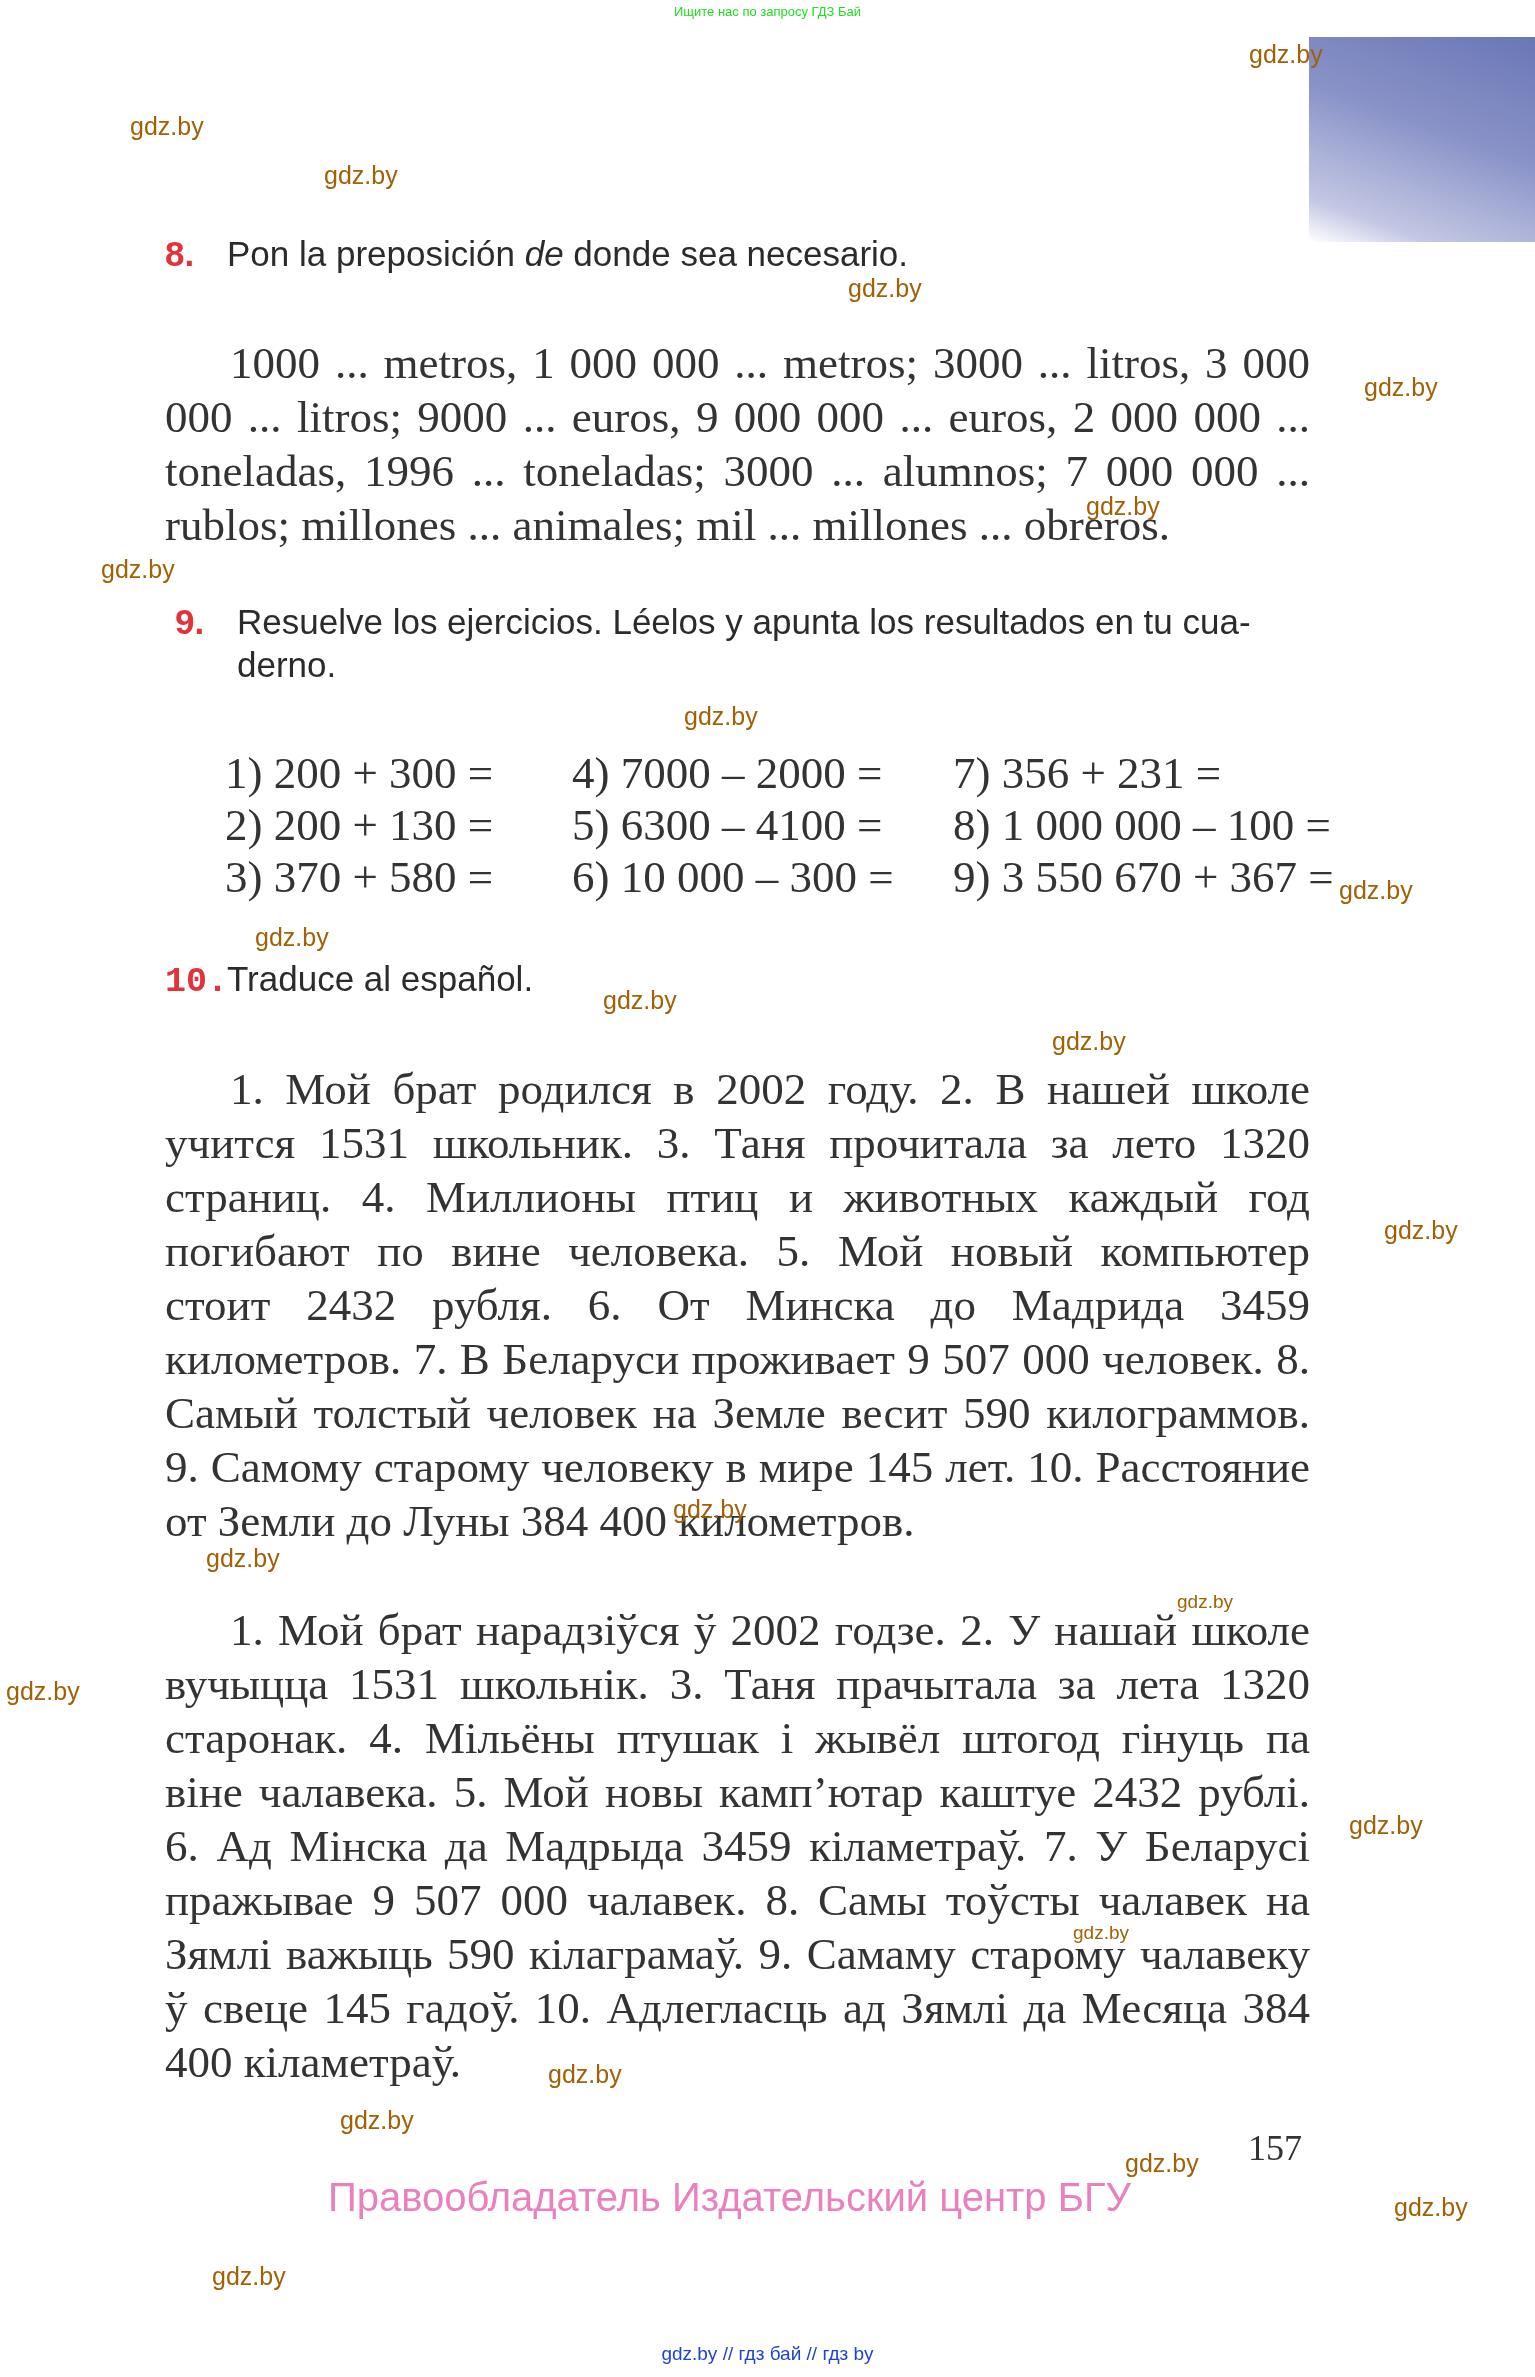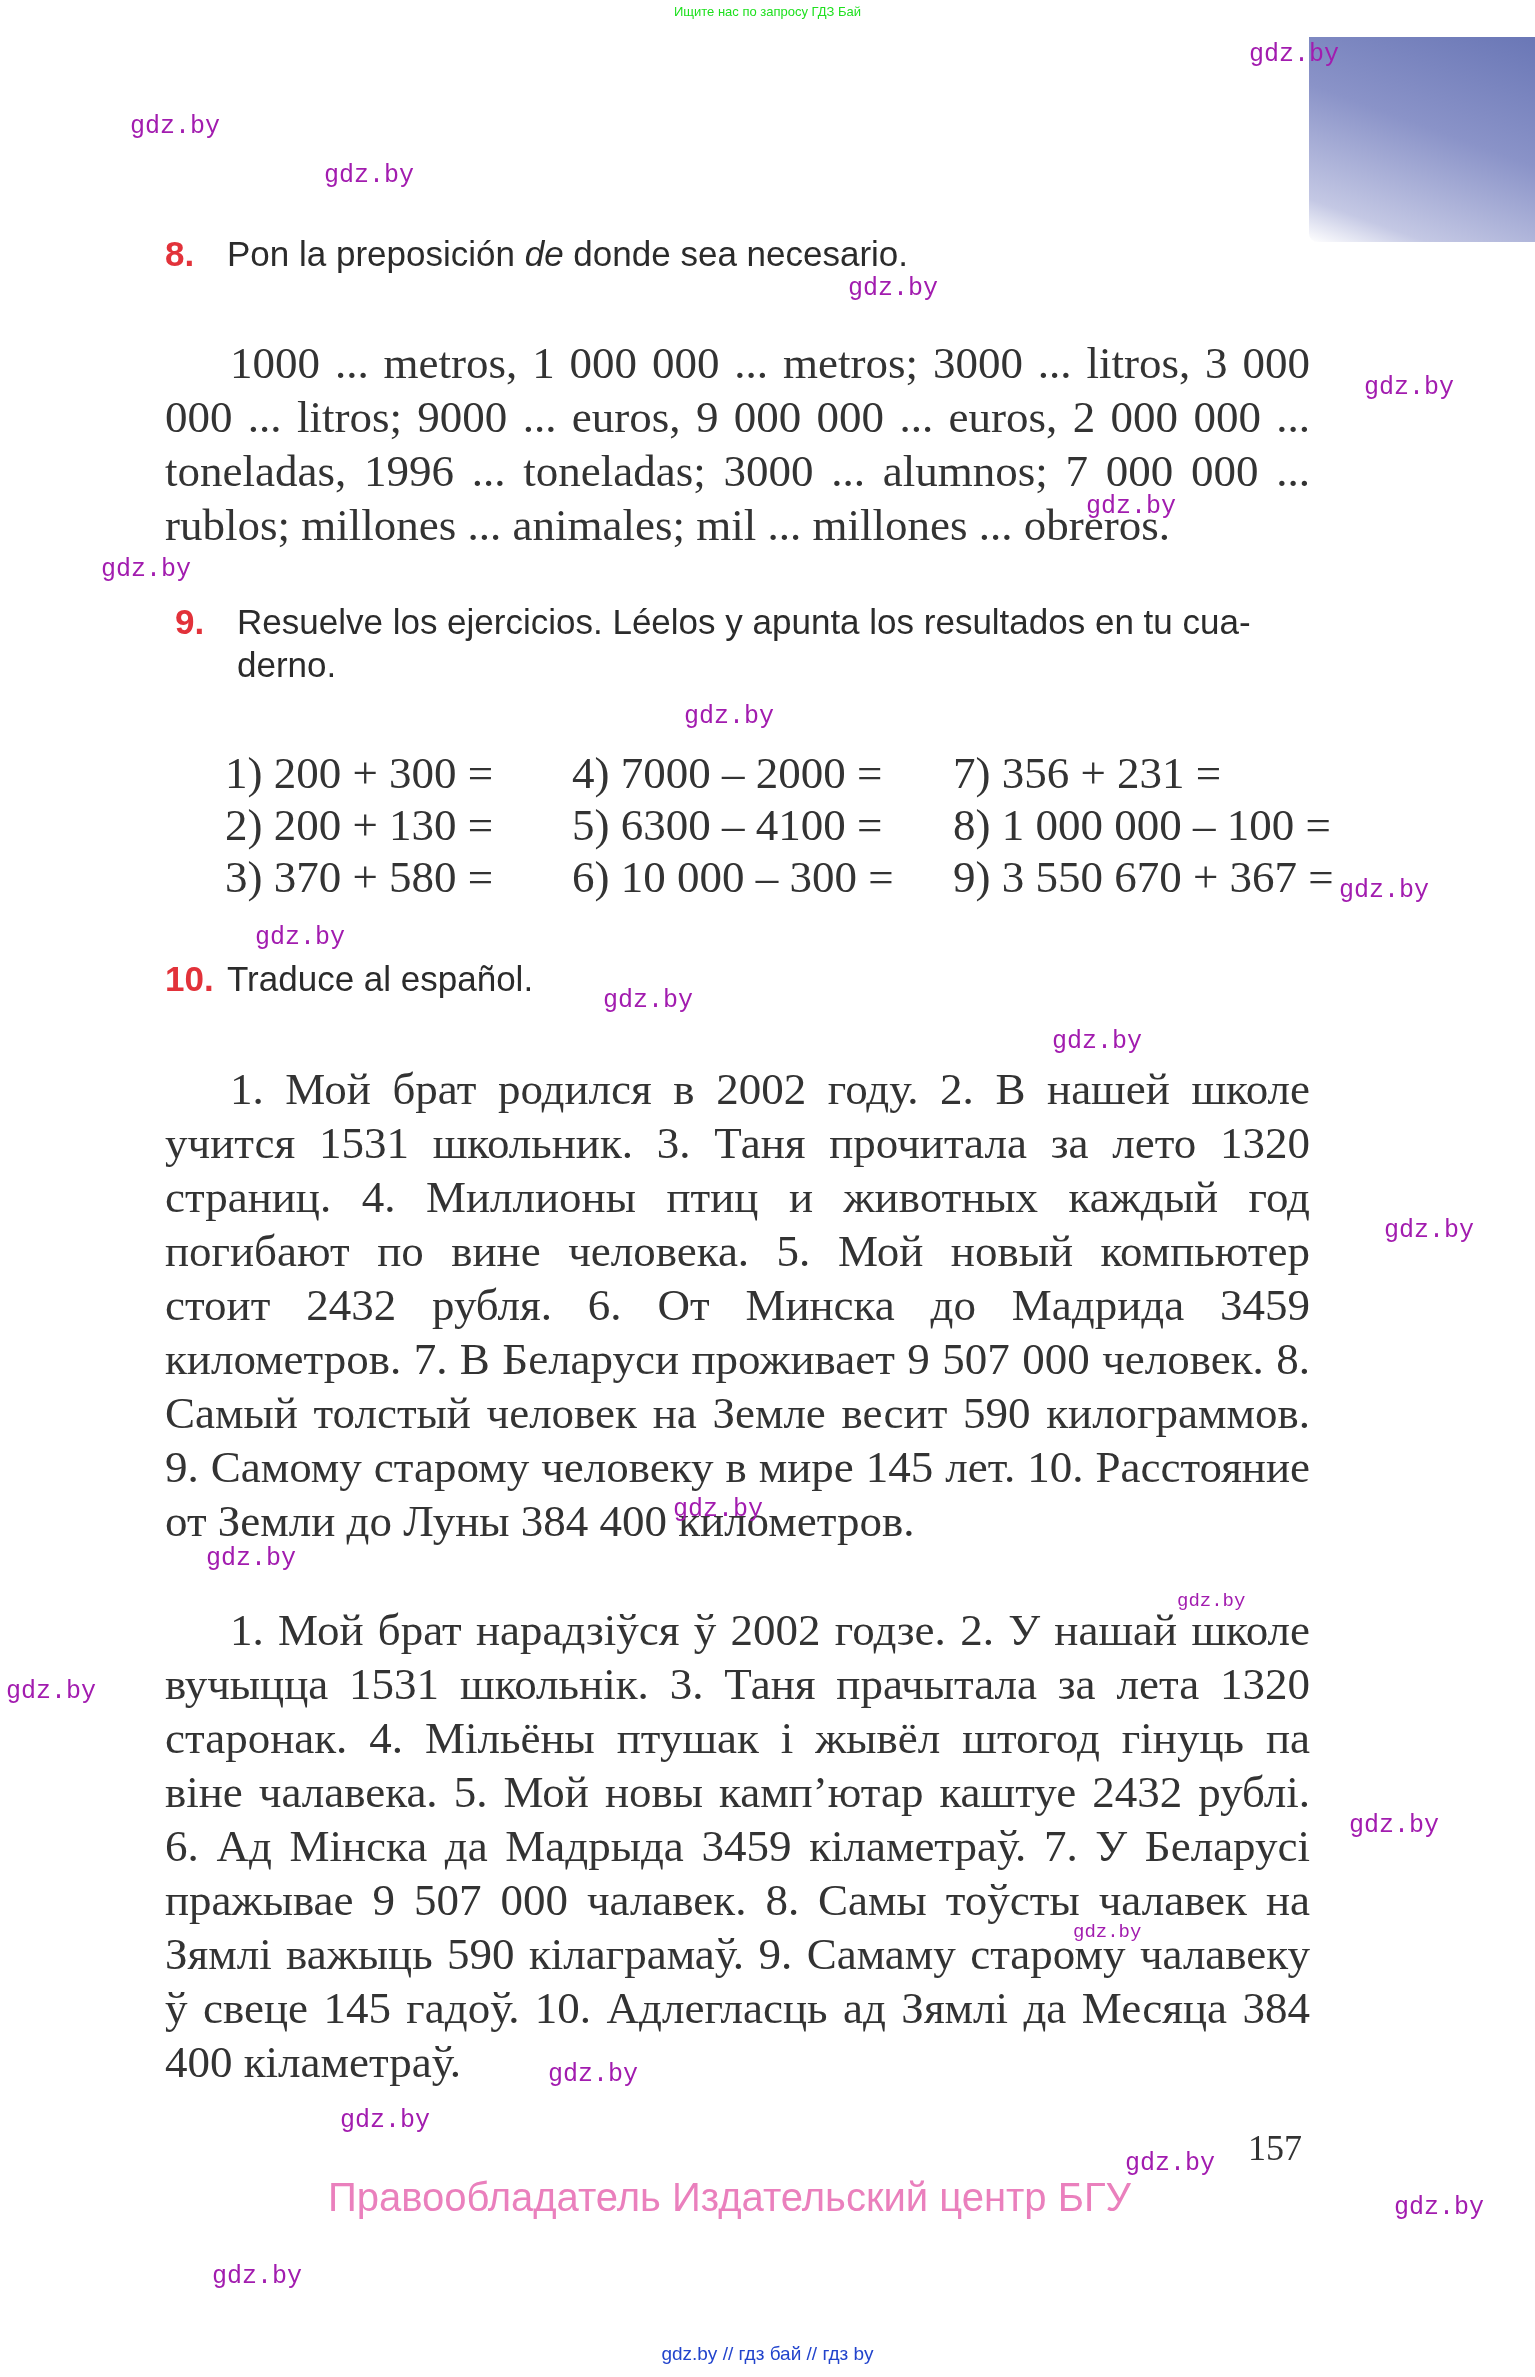--- a/index.html
+++ b/index.html
@@ -5,21 +5,21 @@
   html, body { margin:0; padding:0; background:#ffffff; }
   body { width:1535px; height:2377px; position:relative; overflow:hidden; }
   .abs { position:absolute; }
   .top-banner { left:0; top:3.5px; width:1535px; text-align:center; font-family:"Liberation Sans", sans-serif; font-size:13px; color:#1ee01e; }
   .corner-block { left:1309px; top:37px; width:226px; height:205px; border-bottom-left-radius:8.7px;
     background: linear-gradient(200deg, #6a77b6 0%, #8a93c8 45%, #c4c8e4 85%, #ffffff 100%); }
   .task { font-family:"Liberation Sans", sans-serif; font-size:35px; color:#2b2b2b; line-height:43px; }
   .task .num { color:#e2323a; font-weight:bold; display:inline-block; }
   .serif { font-family:"Liberation Serif", serif; font-size:45px; color:#333333; }
   .para { left:165px; width:1145px; line-height:54px; text-align:justify; text-indent:65px; }
-  .wm { font-family:Liberation Mono, monospace; font-size:25px; color:#a21caf; line-height:1; }
+  .wm { font-family:Liberation Sans, sans-serif; font-size:25px; color:#a16207; line-height:1; }
   .wm.small { font-size:19px; }
   .math-row { position:absolute; left:0; width:100%; height:52px; }
   .math-cell { position:absolute; white-space:nowrap; }
   .page-num { font-family:"Liberation Serif", serif; font-size:36px; color:#333; }
   .footer-pink { font-family:"Liberation Sans", sans-serif; font-size:40px; color:#ea80bd; }
   .footer-links { left:0; width:1535px; text-align:center; font-family:"Liberation Sans", sans-serif; font-size:19px; color:#2244cc; }
 </style>
 </head>
 <body>
 
@@ -50,21 +50,21 @@
     <span class="math-cell" style="left:953px;">8) 1 000 000 – 100 =</span>
   </div>
   <div class="math-row" style="top:104px;">
     <span class="math-cell" style="left:225px;">3) 370 + 580 =</span>
     <span class="math-cell" style="left:572px;">6) 10 000 – 300 =</span>
     <span class="math-cell" style="left:953px;">9) 3 550 670 + 367 =</span>
   </div>
 </div>
 
 <div class="abs task" style="left:165px; top:957px;">
-  <span class="num" style="width:62px;">10.</span><span>Traduce al español.</span>
+  <span class="num" style="width:62px;font-family:Liberation Mono, monospace;">10.</span><span>Traduce al español.</span>
 </div>
 
 <div class="abs serif para" style="top:1062px;">1. Мой брат родился в 2002 году. 2. В нашей школе учится 1531 школьник. 3. Таня прочитала за лето 1320 страниц. 4. Миллионы птиц и животных каждый год погибают по вине человека. 5. Мой новый компьютер стоит 2432 рубля. 6. От Минска до Мадрида 3459 километров. 7. В Беларуси проживает 9 507 000 человек. 8. Самый толстый человек на Земле весит 590 килограммов. 9. Самому старому человеку в мире 145 лет. 10. Расстояние от Земли до Луны 384 400 километров.</div>
 
 <div class="abs serif para" style="top:1603px;">1. Мой брат нарадзіўся ў 2002 годзе. 2. У нашай школе вучыцца 1531 школьнік. 3. Таня прачытала за лета 1320 старонак. 4. Мільёны птушак і жывёл штогод гінуць па віне чалавека. 5. Мой новы камп’ютар каштуе 2432 рублі. 6. Ад Мінска да Мадрыда 3459 кіламетраў. 7. У Беларусі пражывае 9 507 000 чалавек. 8. Самы тоўсты чалавек на Зямлі важыць 590 кілаграмаў. 9. Самаму старому чалавеку ў свеце 145 гадоў. 10. Адлегласць ад Зямлі да Месяца 384 400 кіламетраў.</div>
 
 <div class="abs page-num" style="left:1248px; top:2127px;">157</div>
 
 <div class="abs footer-pink" style="left:328px; top:2175px;">Правообладатель Издательский центр БГУ</div>
 

